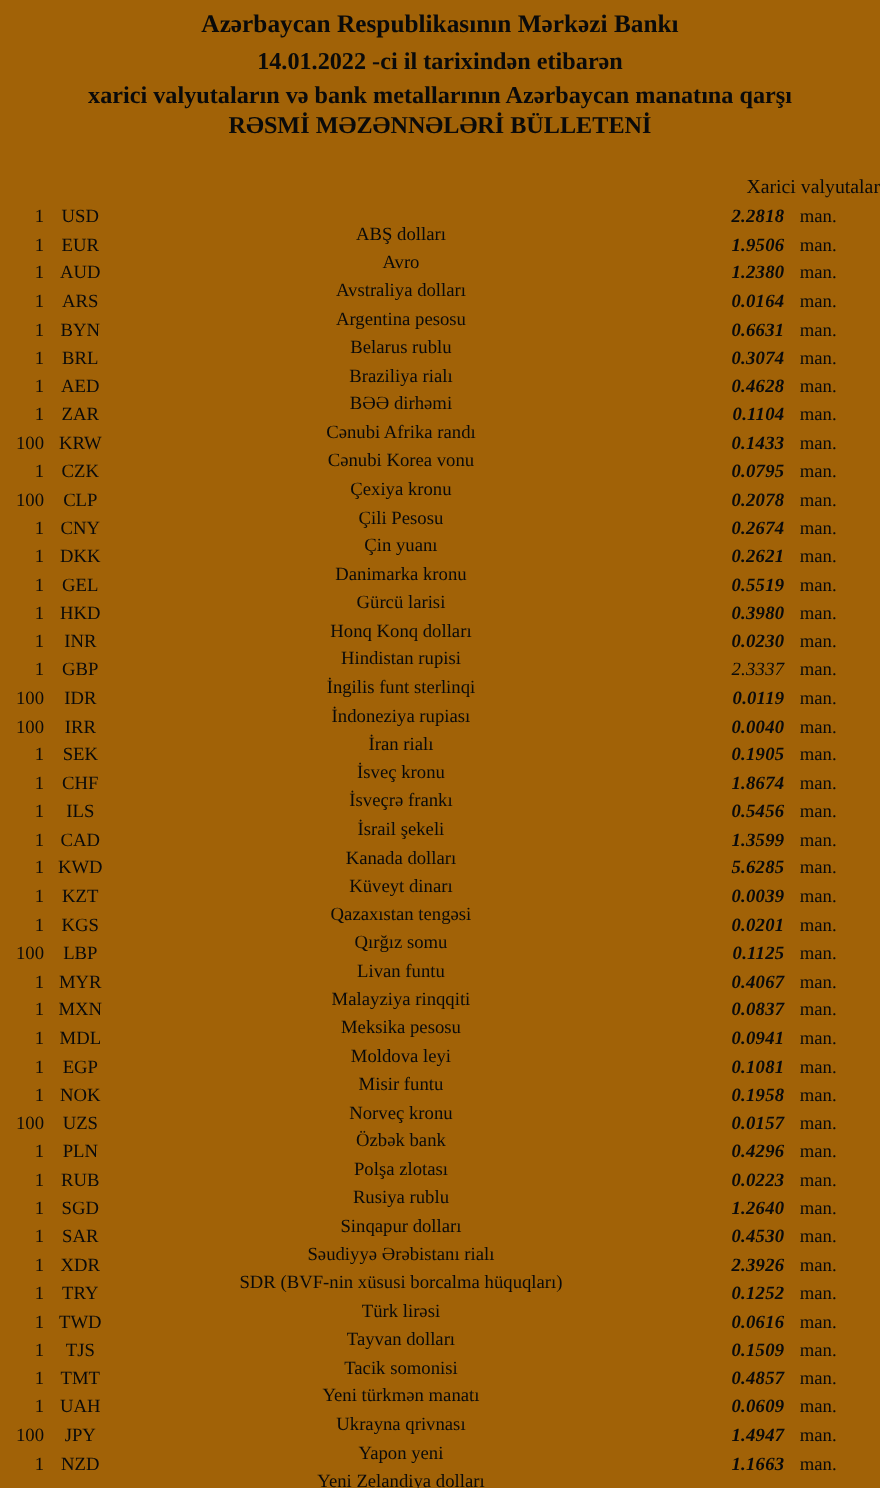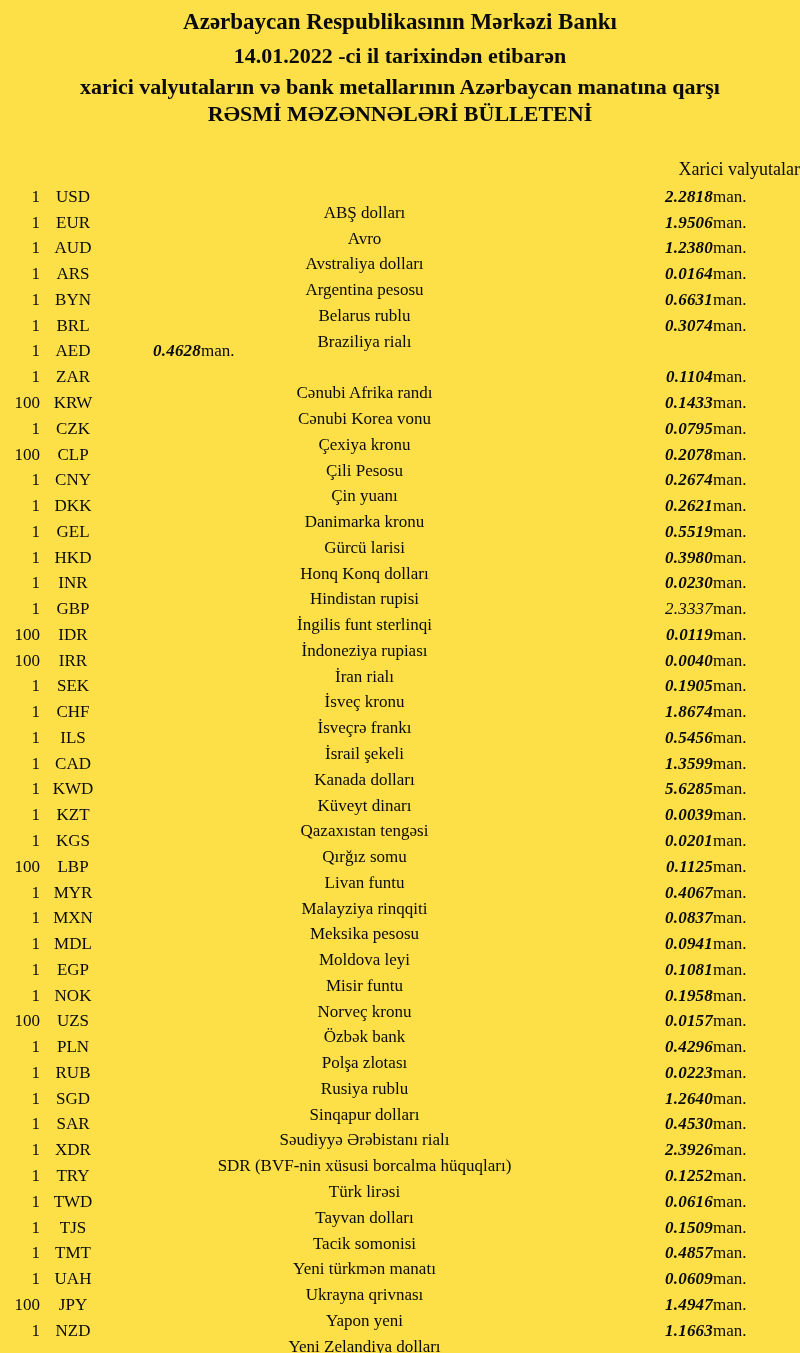--- a/index.html
+++ b/index.html
@@ -1,20 +1,20 @@
 <!DOCTYPE html>
 <html><head>
 <meta charset="utf-8">
 <style>
   html, body { margin: 0; padding: 0; background: #ffffff; }
   .page {
     position: relative;
     width: 800px;
     height: 1353px;
-    background: #fde047;
+    background: #a16207;
     color: #0a0a0a;
     font-family: "Liberation Serif", serif;
     overflow: hidden;
     box-sizing: border-box;
   }
   .doc-header { text-align: center; padding-top: 8px; }
   .bank-name {
     font-size: 23px;
     font-weight: bold;
     line-height: 28px;
@@ -42,21 +42,21 @@
     height: 25.77px;
     font-size: 17px;
   }
   .qty  { flex: 0 0 40px;  text-align: right;  }
   .code { flex: 0 0 66px;  text-align: center; }
   .name { flex: 1;         text-align: center; padding-left: 5px;
           white-space: nowrap; overflow: hidden; margin-top: 32px; }
   .rate { flex: 0 0 95px;  text-align: right;
           font-weight: bold; font-style: italic; letter-spacing: 0.2px; }
   .rate.rate-normal { font-weight: normal; }
-  .unit { flex: 0 0 87px;  text-align: left; 
+  .unit { flex: 0 0 87px;  text-align: left; padding-left: 14px;
           box-sizing: border-box; }
 </style>
 </head>
 <body>
 
 <div class="page">
 
   <div class="doc-header">
     <div class="bank-name">Azərbaycan Respublikasının Mərkəzi Bankı</div>
     <div class="hline date-line">14.01.2022 -ci il tarixindən etibarən</div>
@@ -111,20 +111,21 @@
     <span class="qty">1</span>
     <span class="code">BRL</span>
     <span class="name">Braziliya rialı</span>
     <span class="rate">0.3074</span>
     <span class="unit">man.</span>
   </div>
 
   <div class="row">
     <span class="qty">1</span>
     <span class="code">AED</span>
+    <span class="name">BƏƏ dirhəmi</span>
     <span class="rate">0.4628</span>
     <span class="unit">man.</span>
   </div>
 
   <div class="row">
     <span class="qty">1</span>
     <span class="code">ZAR</span>
     <span class="name">Cənubi Afrika randı</span>
     <span class="rate">0.1104</span>
     <span class="unit">man.</span>

